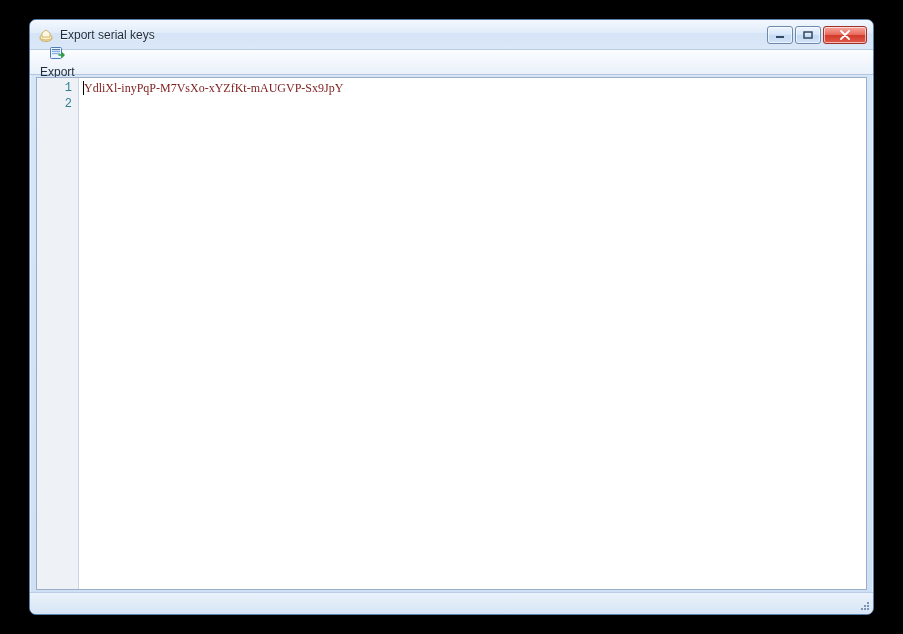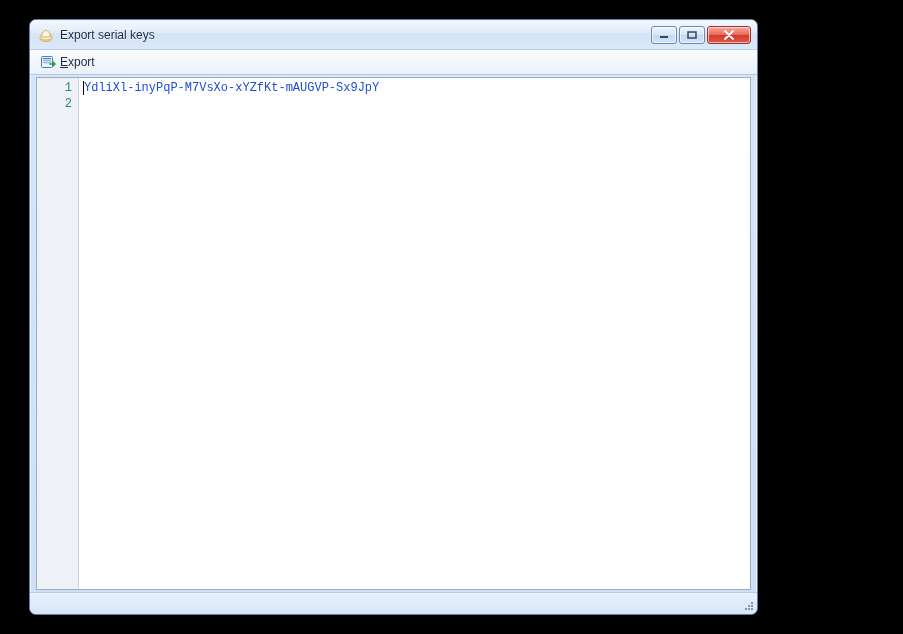--- a/index.html
+++ b/index.html
@@ -12,21 +12,21 @@
       width: 903px;
       height: 634px;
       font-family: "Segoe UI", Tahoma, sans-serif;
       font-size: 12px;
       position: relative;
     }
     .window {
       position: absolute;
       left: 29px;
       top: 19px;
-      width: 729px;
+      width: 845px;
       height: 596px;
       background: linear-gradient(to bottom, #e8f1fb 0%, #d7e6f7 8%, #cfe0f4 100%);
       border: 1px solid #5a7fa8;
       border-radius: 7px;
       box-shadow: 0 0 14px rgba(0,0,0,0.6), inset 0 0 0 1px rgba(255,255,255,0.5);
       display: flex;
       flex-direction: column;
       overflow: hidden;
     }
     .titlebar {
@@ -80,20 +80,21 @@
       align-items: center;
       padding: 0 4px;
     }
     .toolbar-btn {
       display: flex;
       align-items: center;
       gap: 4px;
       padding: 2px 6px;
       border-radius: 3px;
       color: #1f2b3a;
+      flex-direction: column;
     }
     .toolbar-btn .mnemonic {
       text-decoration: underline;
     }
     .tool-icon {
       width: 16px;
       height: 16px;
       flex: none;
     }
     .content {
@@ -112,23 +113,23 @@
       font-size: 12px;
       color: #2f7f8f;
       text-align: right;
       padding: 2px 6px 0 0;
       line-height: 16px;
       user-select: none;
     }
     .gutter .ln { height: 16px; }
     .editor {
       flex: 1;
-      font-family: Liberation Mono, monospace;
-      font-size: 12px;
-      color: #1d4ed8;
+      font-family: Liberation Serif, serif;
+      font-size: 12px;
+      color: #7f1d1d;
       padding: 2px 4px 0 4px;
       line-height: 16px;
       position: relative;
       white-space: pre;
     }
     .editor .line { height: 16px; }
     .caret {
       display: inline-block;
       width: 0;
       height: 14px;

